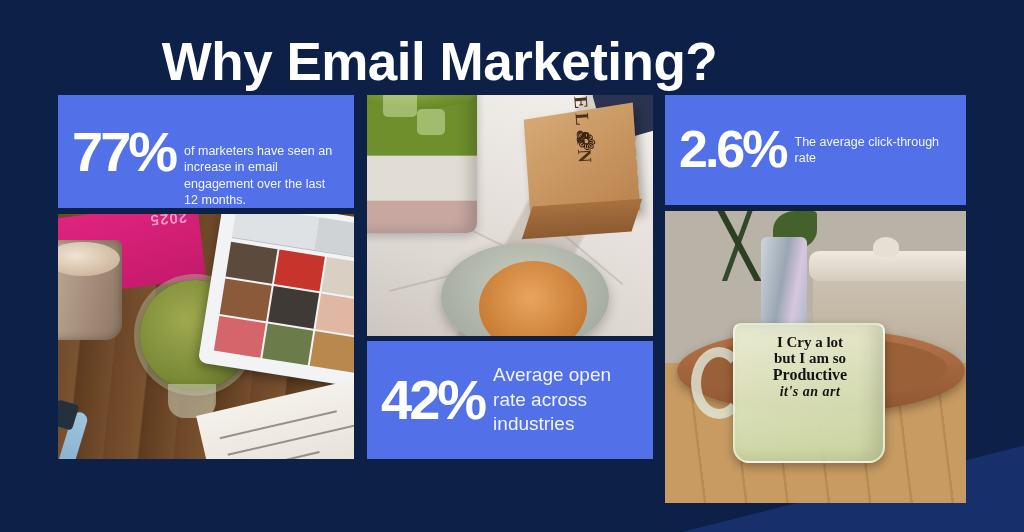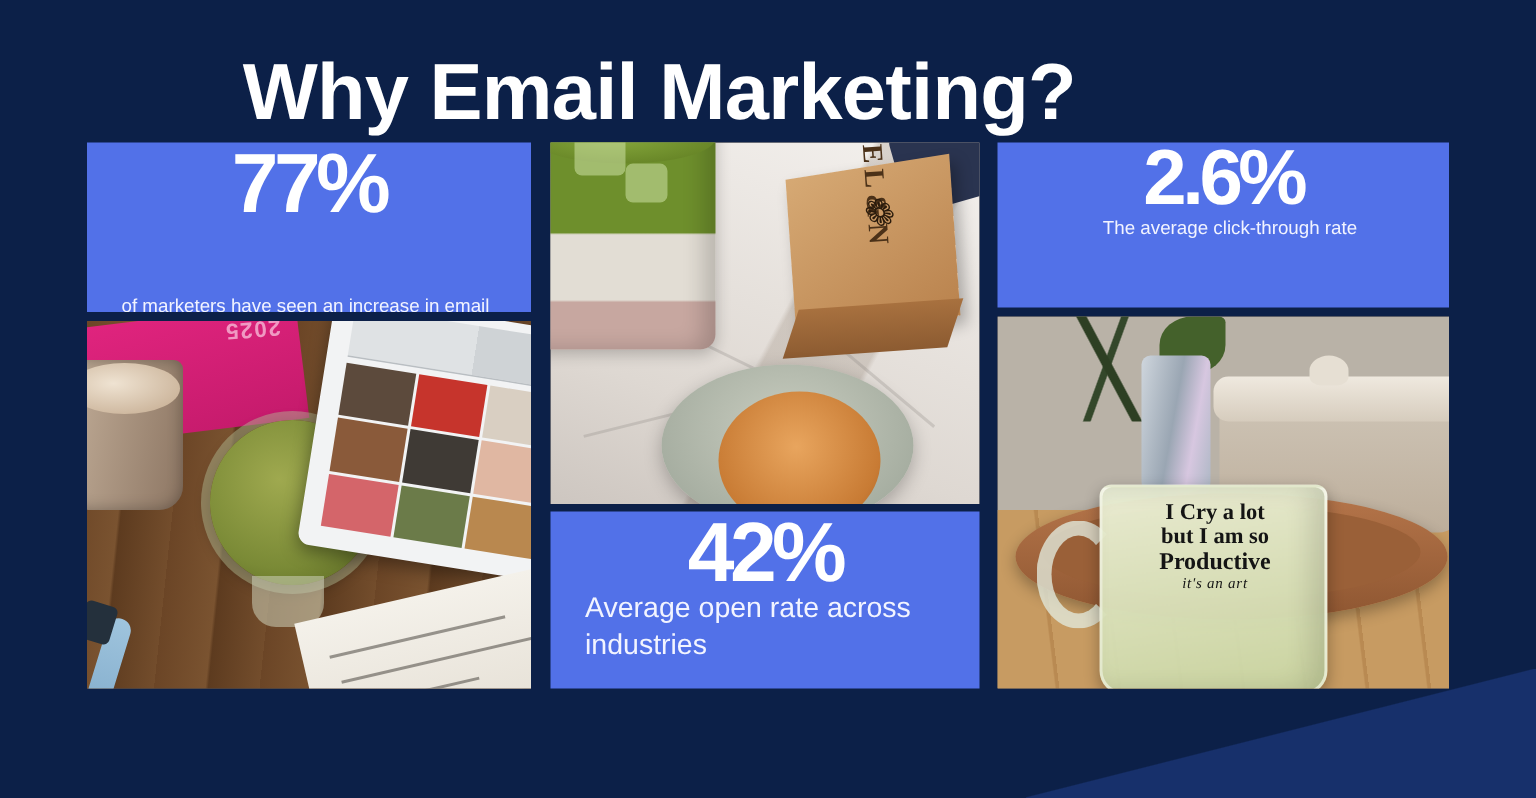--- a/index.html
+++ b/index.html
@@ -43,21 +43,20 @@
   .col-right { left:607px; width:301px; }
 
   .cell{ position:absolute; left:0; width:100%; overflow:hidden; }
 
   
   .stat{
     background:#5271e8;
     display:flex;
     align-items:center;
     padding:0 14px;
-    flex-direction:column;
   }
   .stat-number{
     color:#ffffff;
     font-weight:bold;
     line-height:0.95;
     letter-spacing:-3px;
     white-space:nowrap;
     flex:0 0 auto;
   }
   .stat-desc{
@@ -257,21 +256,21 @@
     border:10px solid rgba(225,232,218,.8); border-right-color:transparent;
   }
   .photoC .quote{
     position:absolute; left:74px; top:124px; width:142px;
     color:#141414; text-align:center;
     font-family:"Liberation Serif", serif; font-weight:bold;
     font-size:15px; line-height:1.06;
   }
   .photoC .quote .l3{ font-size:16px; }
   .photoC .quote .sub{
-    display:block; font-size:10px; font-style:italic; font-weight:normal;
+    display:block; font-size:14px; font-style:italic; font-weight:bold;
     margin-top:1px; letter-spacing:.5px;
   }
 </style>
 </head>
 <body>
 
 <div class="corner-wedge"></div>
 
 <h1 class="page-title">Why Email Marketing?</h1>
 
@@ -350,21 +349,21 @@
 
   </div>
 
   <div class="col col-right">
 
     <div class="cell stat s26" style="top:0px; height:110px;">
       <span class="stat-number">2.6%</span>
       <span class="stat-desc">The average click-through rate</span>
     </div>
 
-    <div class="cell photo photoC" style="top:116px; height:248px;">
+    <div class="cell photo photoC" style="top:116px; height:292px;">
       <div class="ph-inner">
         <div class="sh bg"></div>
         <div class="sh floor"></div>
         <div class="sh fern"></div>
         <div class="sh leaf"></div>
         <div class="sh vase"></div>
         <div class="sh pot"></div>
         <div class="sh pot-lid"></div>
         <div class="sh pot-knob"></div>
         <div class="sh tray"></div>

